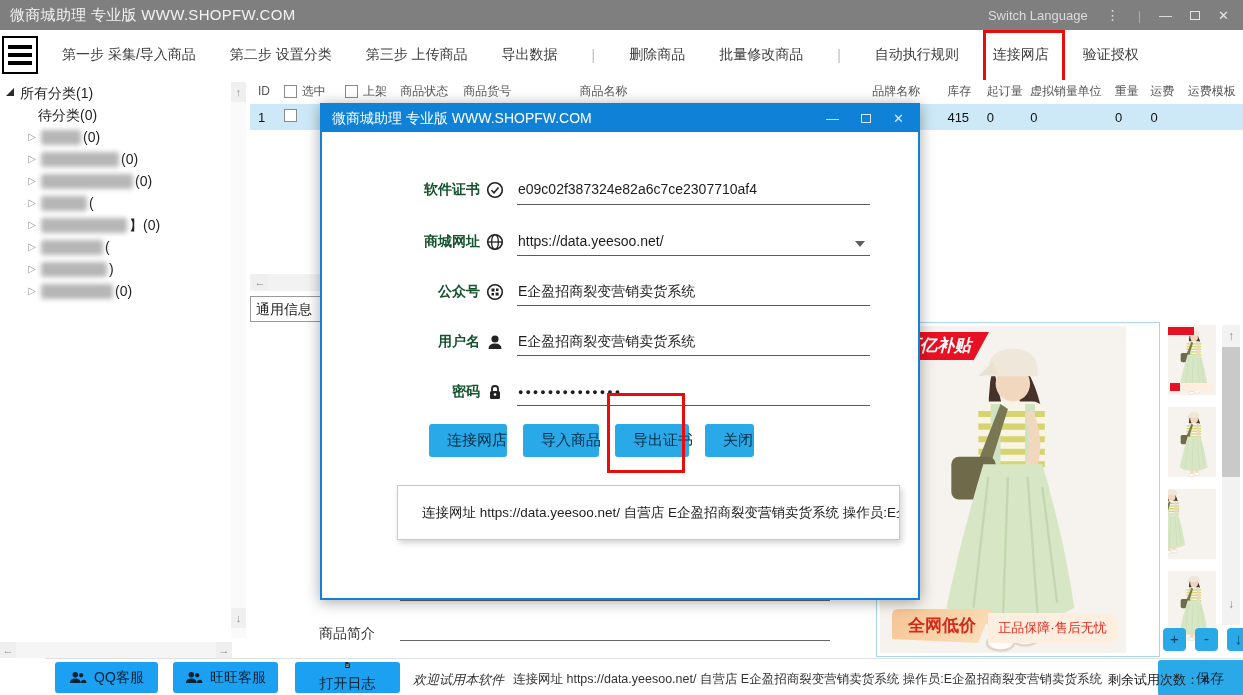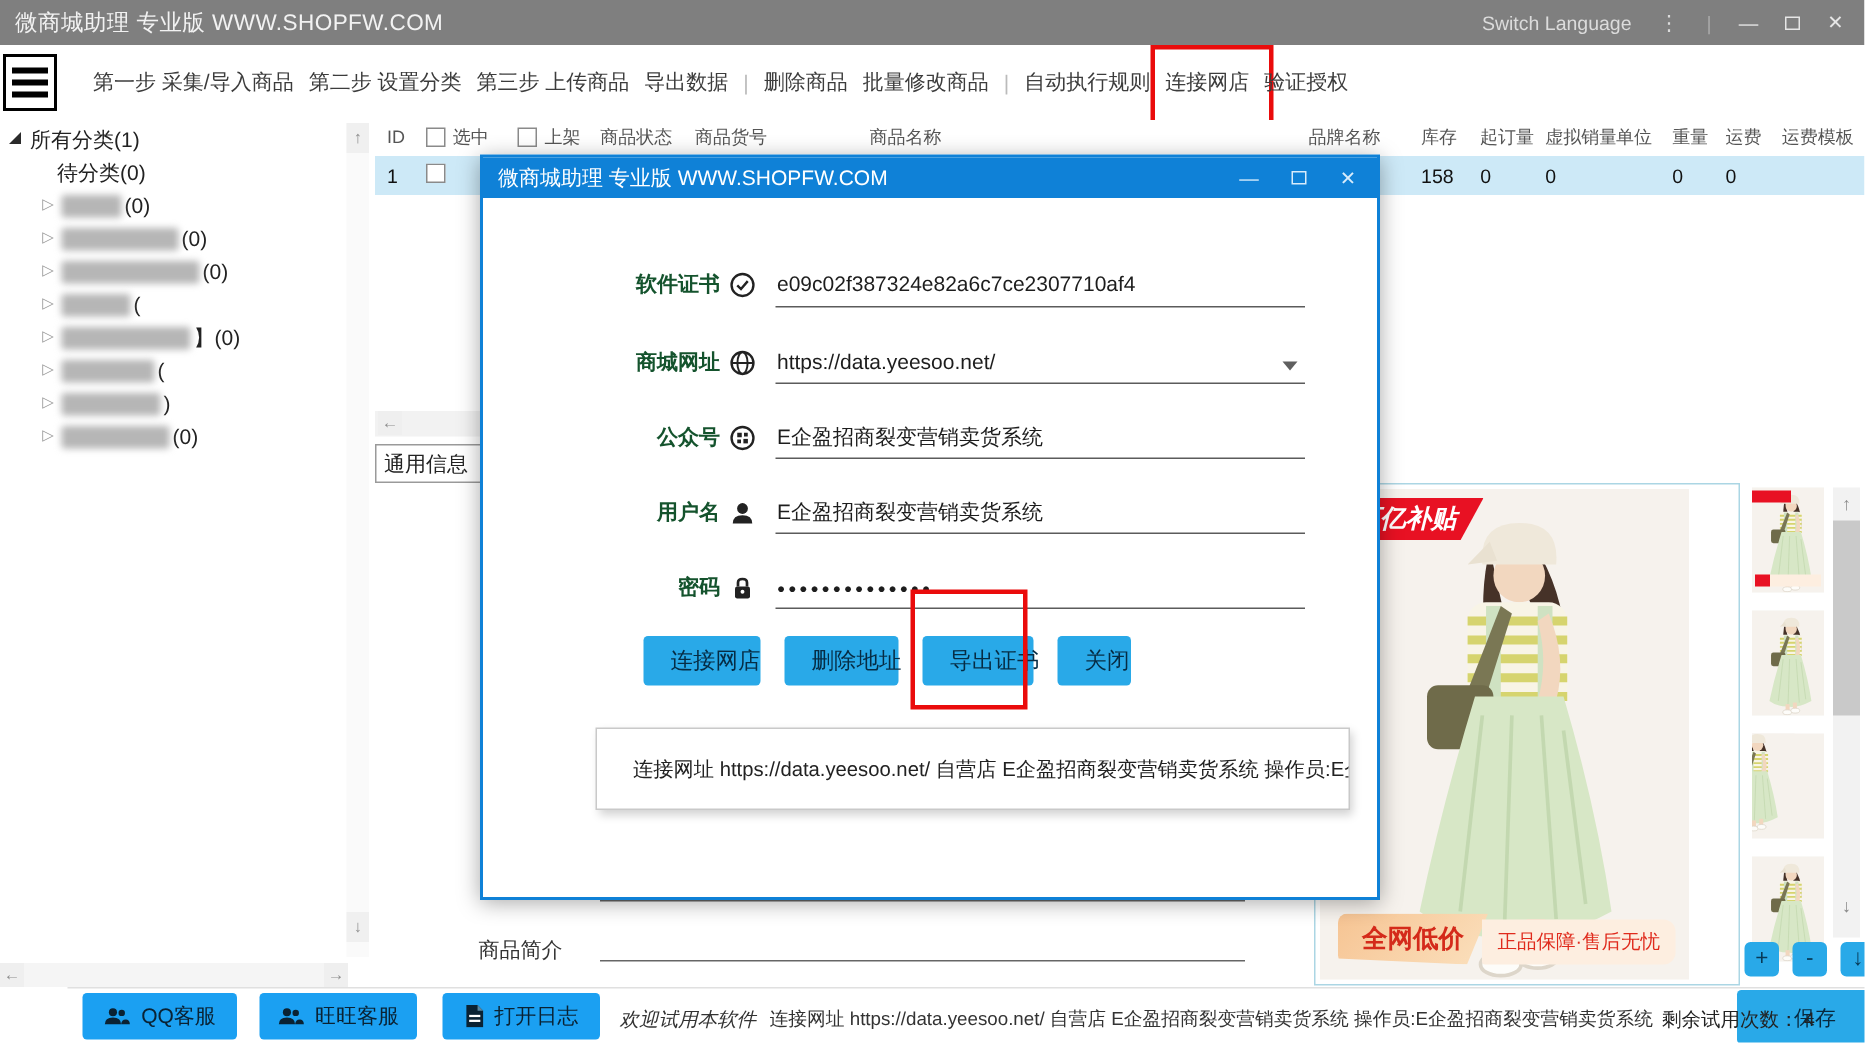--- a/index.html
+++ b/index.html
@@ -12,21 +12,21 @@
   .titlebar .title { font-size:15px; padding-left:10px; letter-spacing:.3px; }
   .titlebar .right { margin-left:auto; display:flex; align-items:center; gap:18px; padding-right:14px; color:#dcdcdc; font-size:13px; }
   .winbtn { font-size:13px; color:#e6e6e6; cursor:default; }
   .maxbox { display:inline-block; width:10px; height:9px; border:1.5px solid #e6e6e6; }
   .dots { font-size:14px; letter-spacing:0; }
 
   
   .toolbar { position:absolute; left:0; top:30px; width:1243px; height:50px; background:#fff; display:flex; align-items:center; }
   .hamburger { width:36px; height:38px; margin:0 6px 0 2px; border:2px solid #000; background:#fff; display:flex; flex-direction:column; justify-content:center; gap:4px; padding:4px; }
   .hamburger i { display:block; height:4px; background:#000; }
-  .menu-items { display:flex; align-items:center; gap:10px; padding-left:18px; font-size:14px; color:#3c3c3c; }
+  .menu-items { display:flex; align-items:center; gap:34px; padding-left:18px; font-size:14px; color:#3c3c3c; }
   .menu-item { position:relative; white-space:nowrap; cursor:default; }
   .menu-sep { color:#bbb; }
   .menu-item.annotated::after { content:""; position:absolute; left:-10px; top:-16px; width:calc(100% + 20px); height:54px; border:3px solid #ea0b0b; pointer-events:none; }
 
   
   .tree-panel { position:absolute; left:0; top:80px; width:248px; height:578px; background:#fff; font-size:14px; color:#222; }
   .tree-row { display:flex; align-items:center; height:22px; line-height:22px; }
   .tri-open { width:0; height:0; border-left:8px solid transparent; border-bottom:8px solid #2b2b2b; margin:0 6px 2px 6px; }
   .tri-closed { color:#9a9a9a; font-size:10px; width:12px; margin-right:3px; text-align:center; }
   .blob { display:inline-block; height:15px; background:#b6b6b6; border-radius:2px; filter:blur(2.5px); margin-right:2px; }
@@ -293,21 +293,21 @@
         </div>
       </div>
     <div class="trow" id="trow">
         <div class="cell c0">1</div>
         <div class="cell c1"><span class="cb"></span></div>
         <div class="cell c2"></div>
         <div class="cell c3"></div>
         <div class="cell c4"></div>
         <div class="cell c5"></div>
         <div class="cell c6">木</div>
-        <div class="cell c7">158</div>
+        <div class="cell c7">415</div>
         <div class="cell c8">0</div>
         <div class="cell c9">0</div>
         <div class="cell c10"></div>
         <div class="cell c11">0</div>
         <div class="cell c12">0</div>
         <div class="cell c13"></div>
       </div>
     <div class="table-hscroll">
       <span class="hbtn" style="left:2px">←</span>
     </div>
@@ -448,42 +448,42 @@
             <path d="M6 8 V5.5 Q6 3 9 3 Q12 3 12 5.5 V8" fill="none" stroke="#222" stroke-width="1.8"></path>
             <circle cx="9" cy="11.5" r="1.3" fill="#fff"></circle>
           </svg>
       </span>
       <span class="dvalue mask">●●●●●●●●●●●●●●</span>
     </div>
     <div class="dline" style="top:300px"></div>
 
     <div class="dbuttons" id="dbuttons">
         <button class="dbtn b0">连接网店</button>
-        <button class="dbtn b1">删除地址</button>
+        <button class="dbtn b1">导入商品</button>
         <button class="dbtn b2">导出证书</button>
         <button class="dbtn b3">关闭</button>
       </div>
     <div class="red-box-export"></div>
     <div class="dstatus">连接网址 https://data.yeesoo.net/ 自营店 E企盈招商裂变营销卖货系统 操作员:E企盈招</div>
   </div>
 
   <div class="footer">
     <div class="fbtn" style="left:10px; width:103px;">
       <svg width="18" height="13">
           <use href="#users"></use>
         </svg>
       <span>QQ客服</span>
     </div>
     <div class="fbtn" style="left:128px; width:105px;">
       <svg width="18" height="13">
           <use href="#users"></use>
         </svg>
       <span>旺旺客服</span>
     </div>
-    <div class="fbtn" style="left:250px; width:105px;">
+    <div class="fbtn" style="left:250px; width:105px;flex-direction:column;">
       <svg width="13" height="15">
           <use href="#filedoc"></use>
         </svg>
       <span>打开日志</span>
     </div>
     <span class="fwelcome">欢迎试用本软件</span>
     <span class="fstatus">连接网址 https://data.yeesoo.net/ 自营店 E企盈招商裂变营销卖货系统 操作员:E企盈招商裂变营销卖货系统</span>
     <span class="ftrials">剩余试用次数： 4</span>
     <div class="save-btn">保存</div>
   </div>

